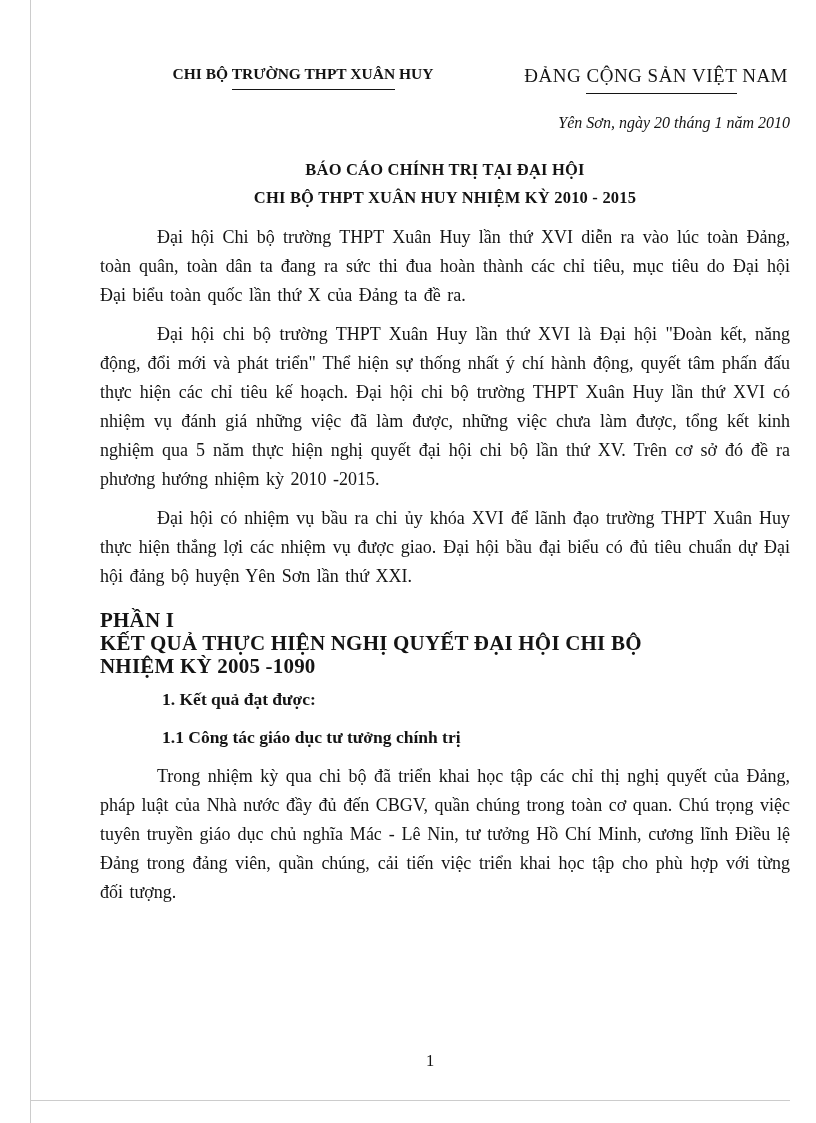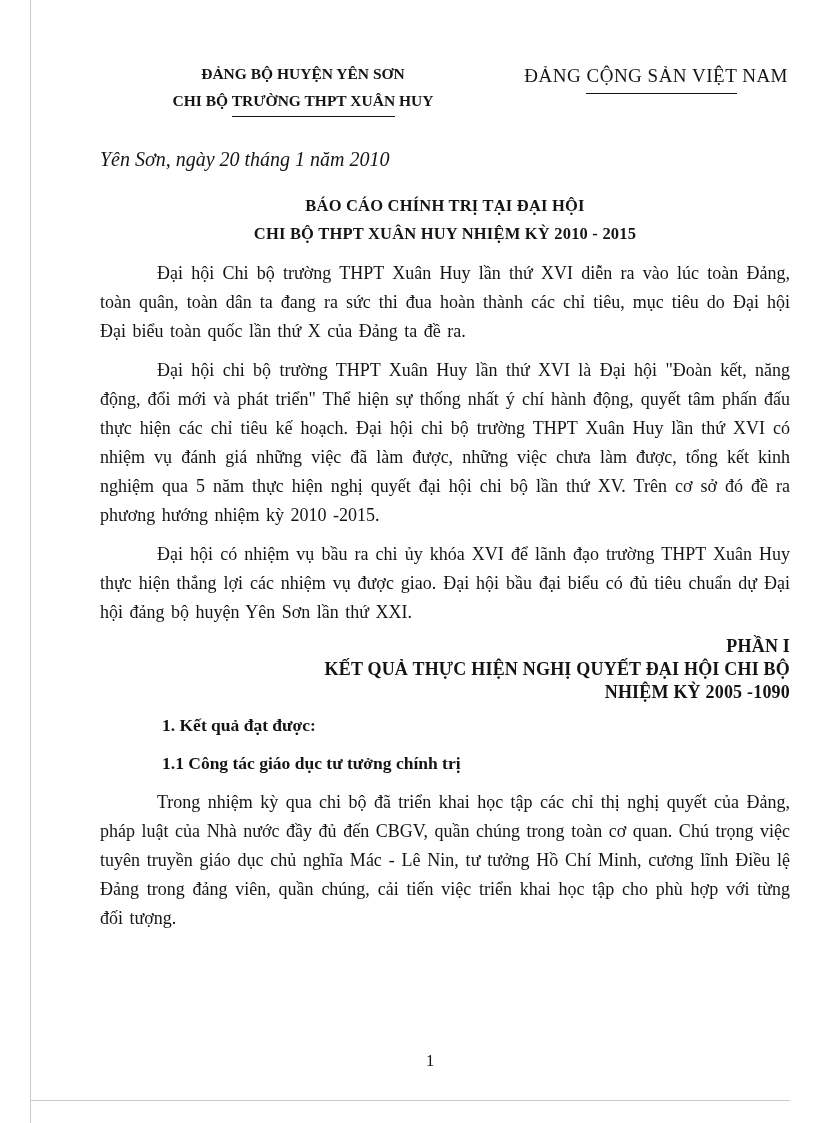--- a/index.html
+++ b/index.html
@@ -23,40 +23,40 @@
     text-align:center; font-weight:bold;
     font-size:15.5px; line-height:27px; white-space:nowrap;
   }
   .header-right {
     font-size:19px; line-height:26px; padding-top:3px; padding-right:2px;
     letter-spacing:0.5px; white-space:nowrap;
   }
   .u { border-bottom:1.5px solid #141414; padding-bottom:7px; }
 
   .date-line {
-    text-align:left; font-style:italic;
-    font-size:20px; margin-top:33px; line-height:24px;
+    text-align:right; font-style:italic;
+    font-size:16px; margin-top:22px; line-height:24px;
   }
 
   .doc-title {
     text-align:center; font-weight:bold;
     font-size:16.5px; line-height:28px; margin-top:21px;
     letter-spacing:0.2px;
   }
 
   p.body {
     font-size:18px; line-height:29px;
     text-align:justify; text-indent:57px;
     margin:10px 0 0 0; word-spacing:2px;
   }
   p.body.first { margin-top:11px; }
 
   .part-heading {
-    text-align:right; font-weight:bold;
-    font-size:18px; line-height:23px; margin-top:8px;
+    text-align:left; font-weight:bold;
+    font-size:21px; line-height:23px; margin-top:18px;
     letter-spacing:0.2px;
   }
 
   .h-roman  { font-weight:bold; font-size:17.5px; line-height:29px; margin:9px 0 0 58px; }
   .h-num    { font-weight:bold; font-size:17.5px; line-height:29px; margin:7px 0 0 62px; }
   .h-subnum { font-weight:bold; font-size:17.5px; line-height:29px; margin:9px 0 0 62px; }
 
   .page-number {
     position:absolute; left:120px; top:1051px; width:620px;
     text-align:center; font-size:16.5px;
@@ -66,21 +66,20 @@
 <body>
 
 <div class="page">
   <div class="scan-edge-left"></div>
   <div class="scan-edge-bottom"></div>
 
   <div class="content">
 
     <div class="header-row">
       <div class="header-left">
-        <div>ĐẢNG BỘ HUYỆN YÊN SƠN</div>
         <div><span>CHI BỘ </span><span class="u">TRƯỜNG THPT XUÂN</span><span> HUY</span></div>
       </div>
       <div class="header-right"><span>ĐẢNG </span><span class="u">CỘNG SẢN VIỆT</span><span> NAM</span></div>
     </div>
 
     <div class="date-line">Yên Sơn, ngày 20 tháng 1 năm 2010</div>
 
     <div class="doc-title">
       <div>BÁO CÁO CHÍNH TRỊ TẠI ĐẠI HỘI</div>
       <div>CHI BỘ THPT XUÂN HUY NHIỆM KỲ 2010 - 2015</div>

